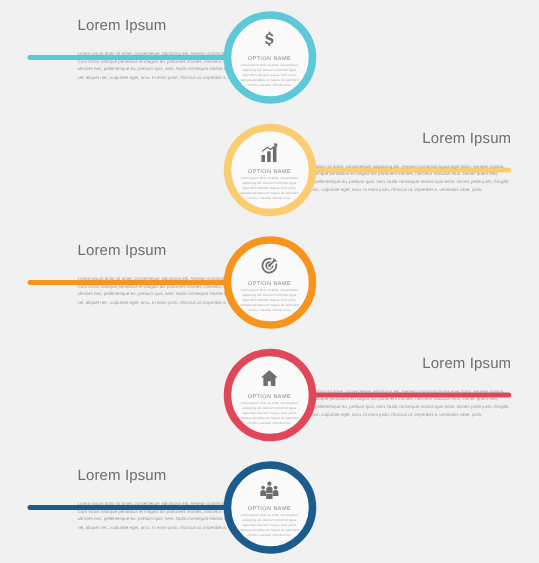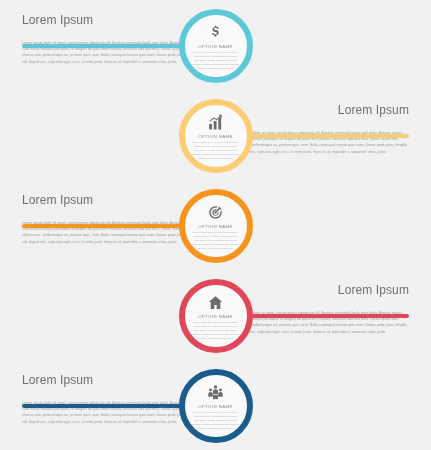--- a/index.html
+++ b/index.html
@@ -105,20 +105,21 @@
     text-align: center;
     overflow: hidden;
     max-height: 25px;
   }
 
   
   .side {
     position: absolute;
     top: 14px;
     width: 178px;
+    margin-left: 40px;
   }
   .row.left  .side { left: 22px;  text-align: left;  }
   .row.right .side { right: 22px; text-align: left;  }
   .row.right .side .side-heading { text-align: right; }
 
   .side-heading {
     font-size: 12px;
     font-weight: 400;
     color: #6e6e6e;
     line-height: 1;

